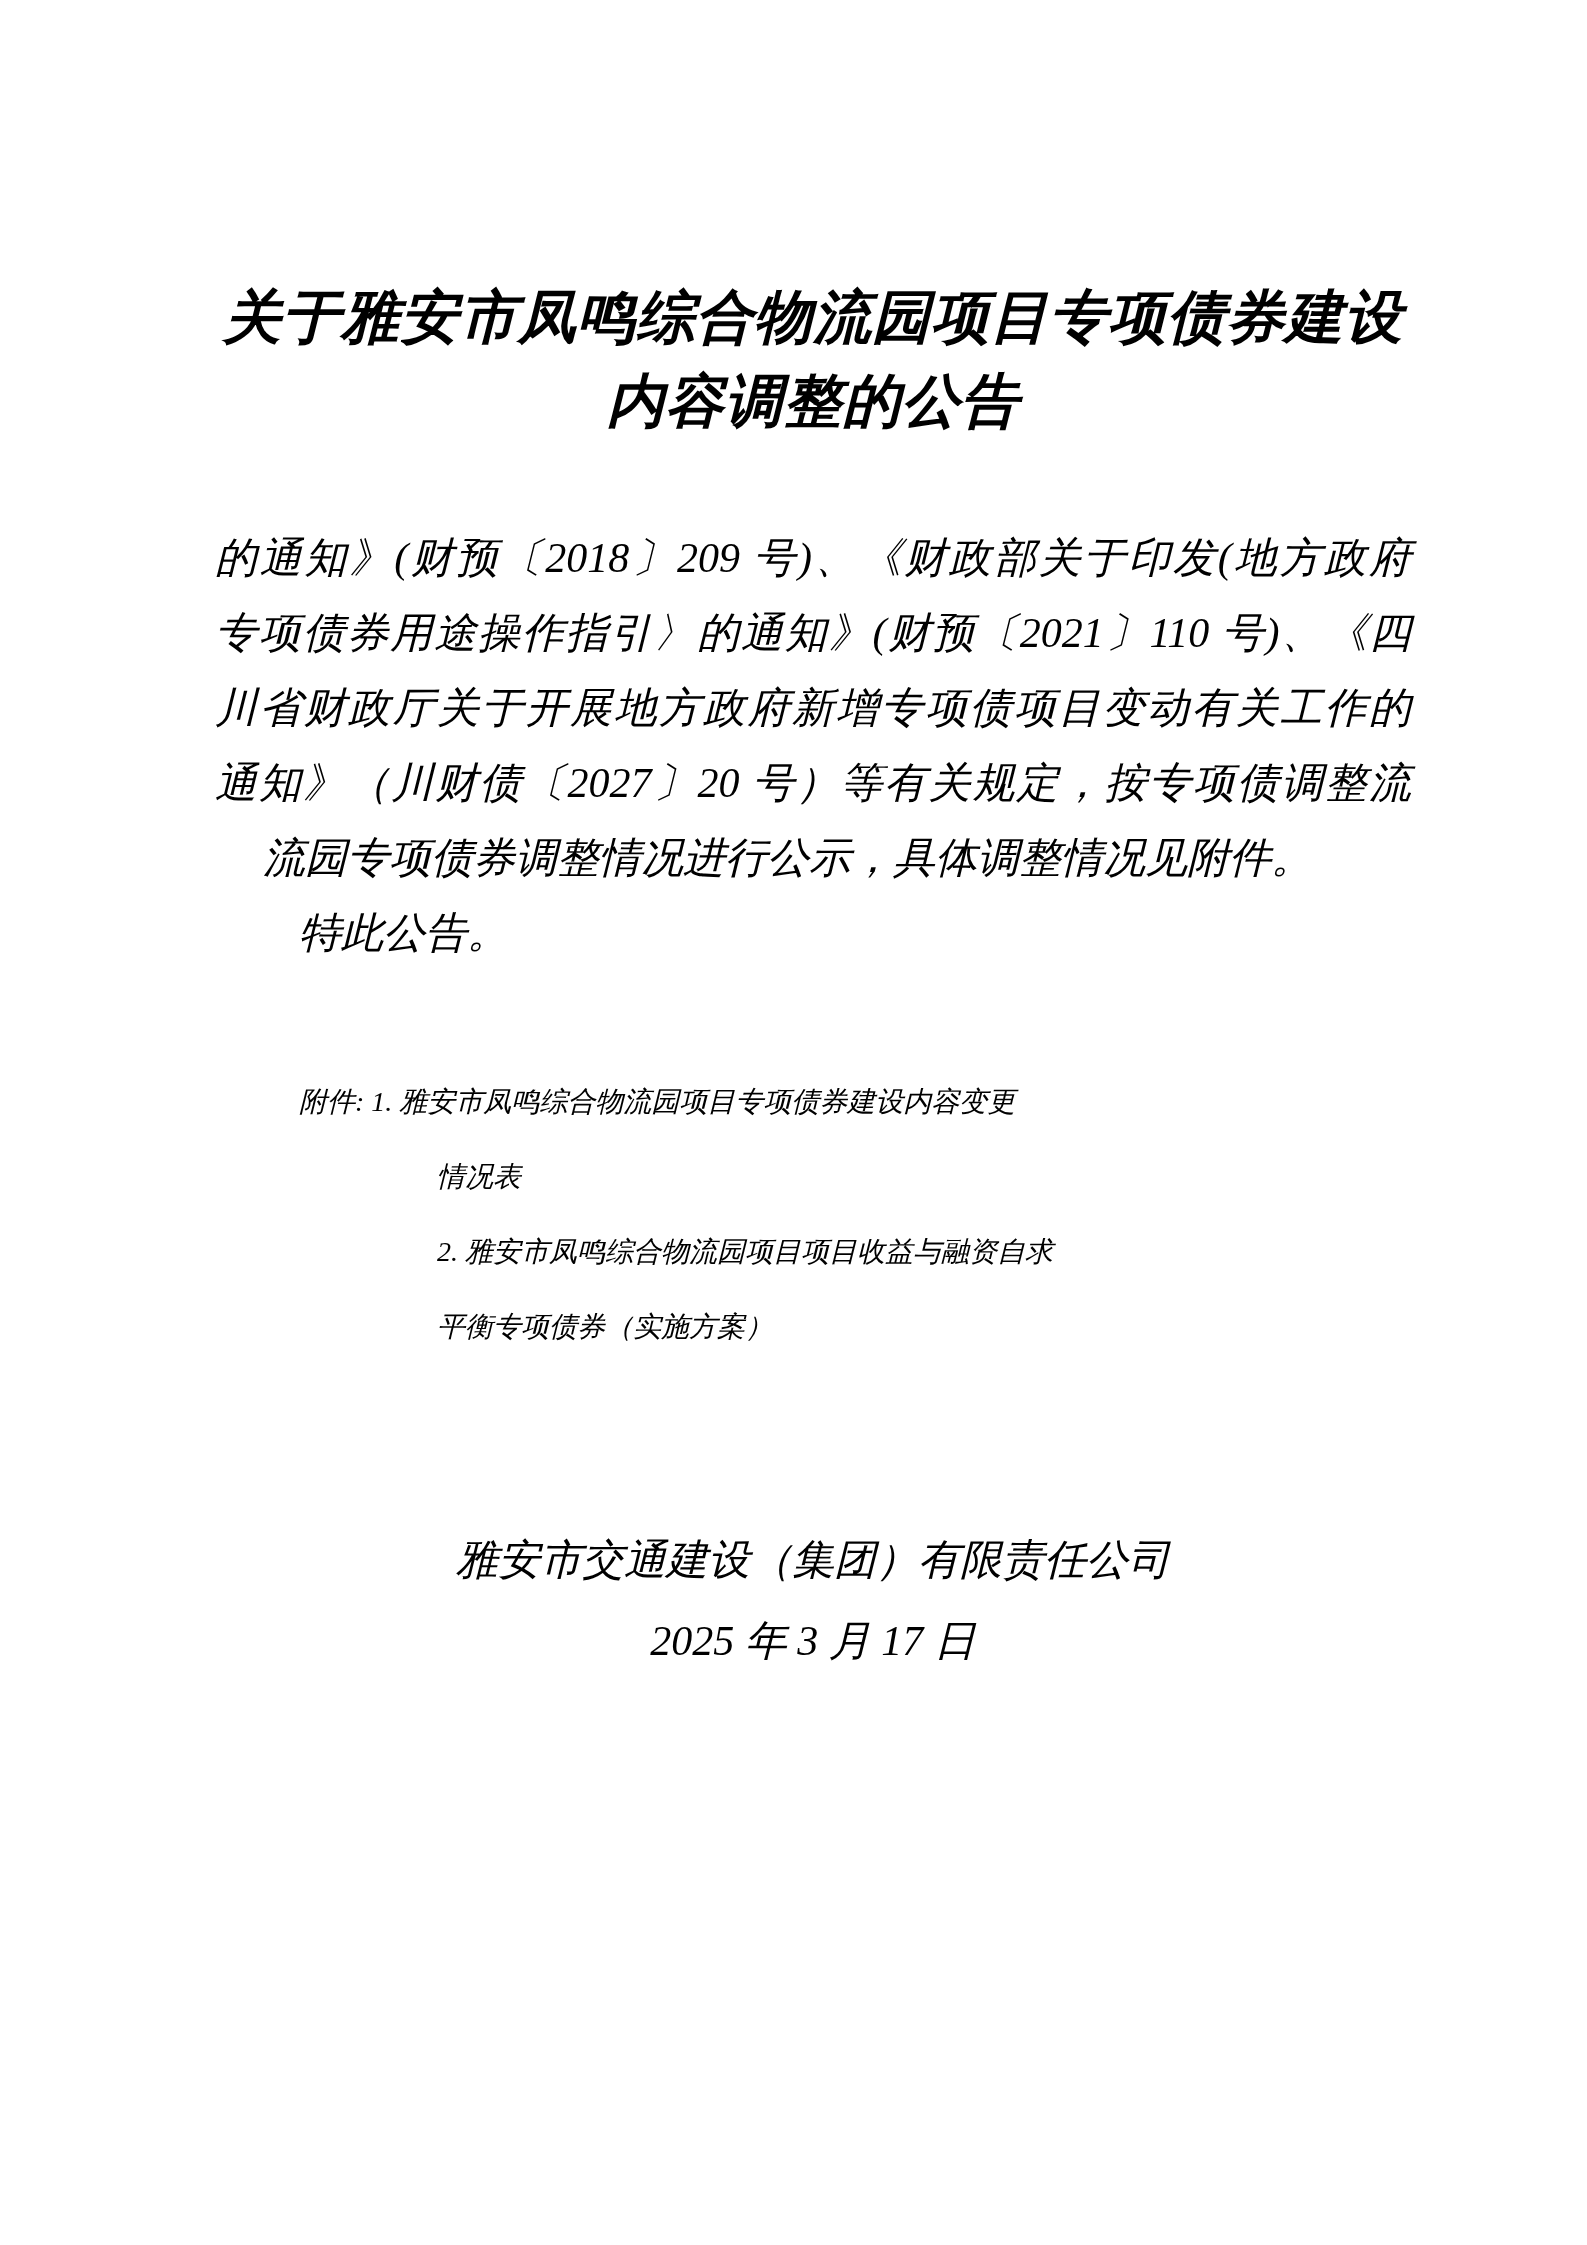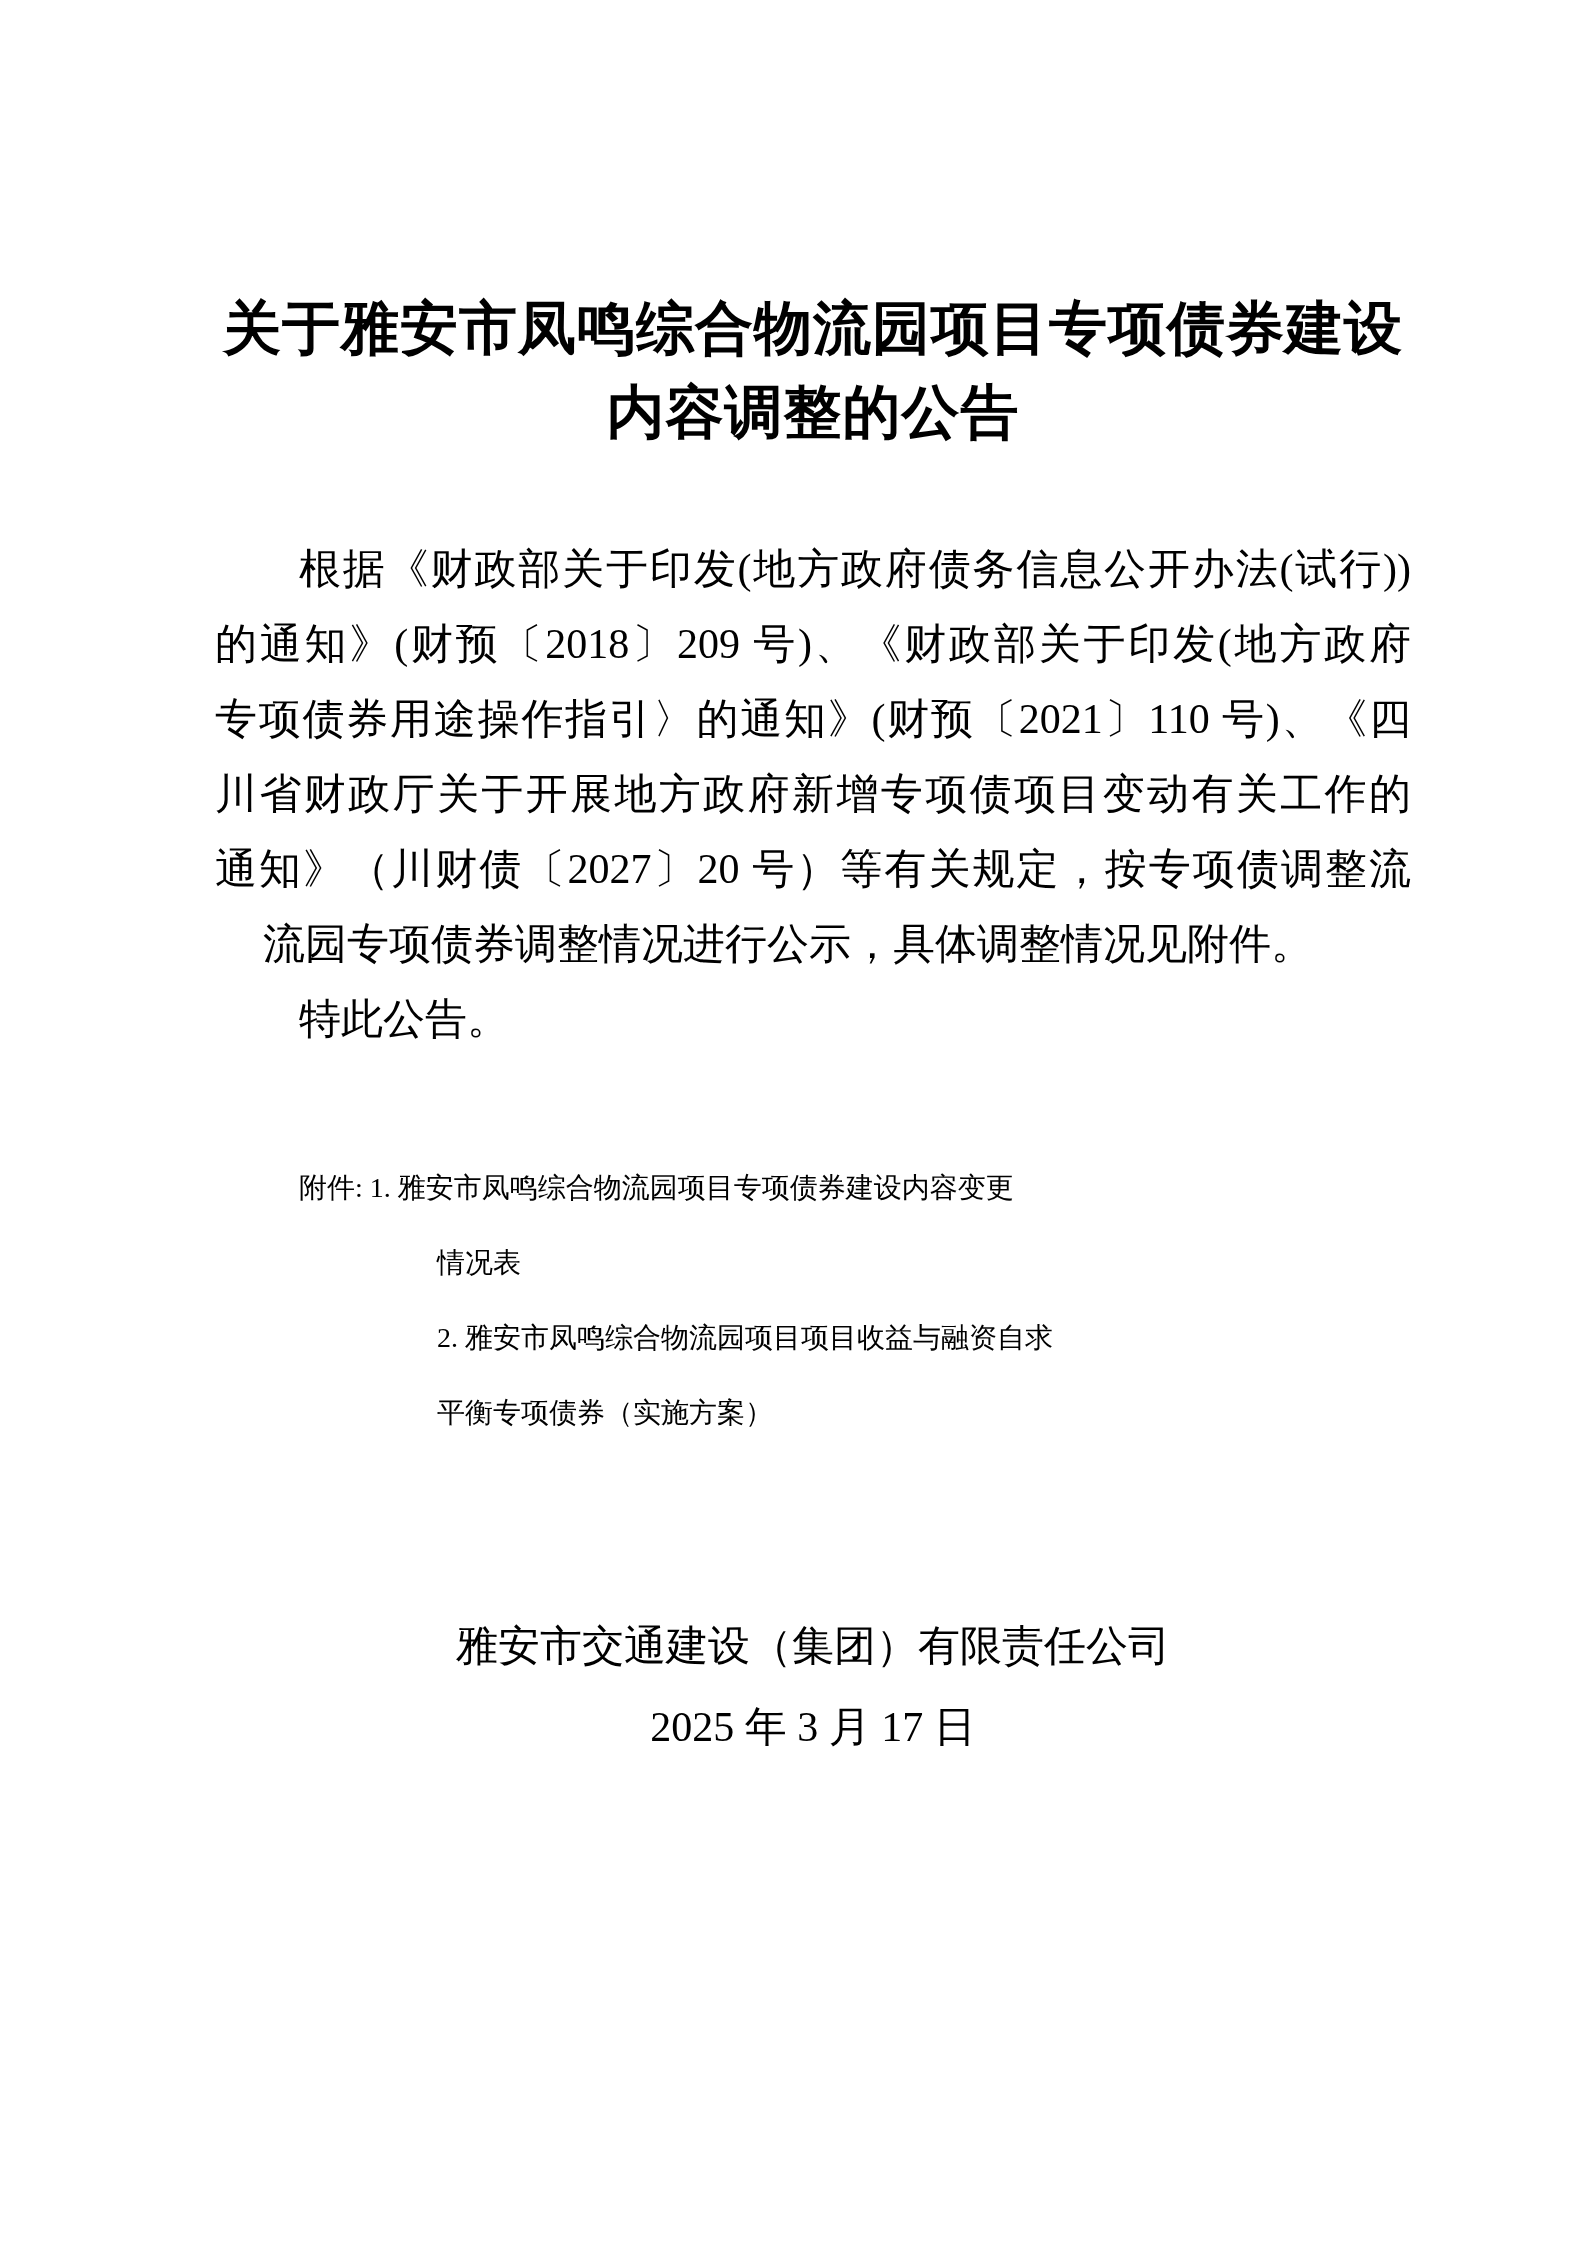--- a/index.html
+++ b/index.html
@@ -9,22 +9,23 @@
   }
   .page {
     position: relative;
     width: 1587px;
     height: 2245px;
     margin: 0 auto;
     background: #ffffff;
     color: #000000;
     overflow: hidden;
     box-sizing: border-box;
-    padding: 11px 176px 0 215px; 
+    padding: 0 176px 0 215px; 
     font-family: "Liberation Serif", "DejaVu Serif", serif;
+    font-style: italic;
   }
   .doc-title {
     margin: 0;
     padding-top: 275px;
     font-size: 58px;
     line-height: 84px;
     font-weight: 700;
     text-align: center;
     font-family: "DejaVu Serif", "Liberation Serif", serif;
     letter-spacing: 1px;
@@ -71,21 +72,20 @@
 <body>
 
 <div class="page">
 
   <h1 class="doc-title">
     <div class="title-line">关于雅安市凤鸣综合物流园项目专项债券建设</div>
     <div class="title-line">内容调整的公告</div>
   </h1>
 
   <div class="body-par">
-    <div class="body-line first">根据《财政部关于印发(地方政府债务信息公开办法(试行))</div>
     <div class="body-line">的通知》(财预〔2018〕209 号)、《财政部关于印发(地方政府</div>
     <div class="body-line">专项债券用途操作指引〉的通知》(财预〔2021〕110 号)、《四</div>
     <div class="body-line">川省财政厅关于开展地方政府新增专项债项目变动有关工作的</div>
     <div class="body-line">通知》（川财债〔2027〕20 号）等有关规定，按专项债调整流</div>
     <div class="body-line last">流园专项债券调整情况进行公示，具体调整情况见附件。</div>
   </div>
 
   <div class="closing">特此公告。</div>
 
   <div class="attachments">

